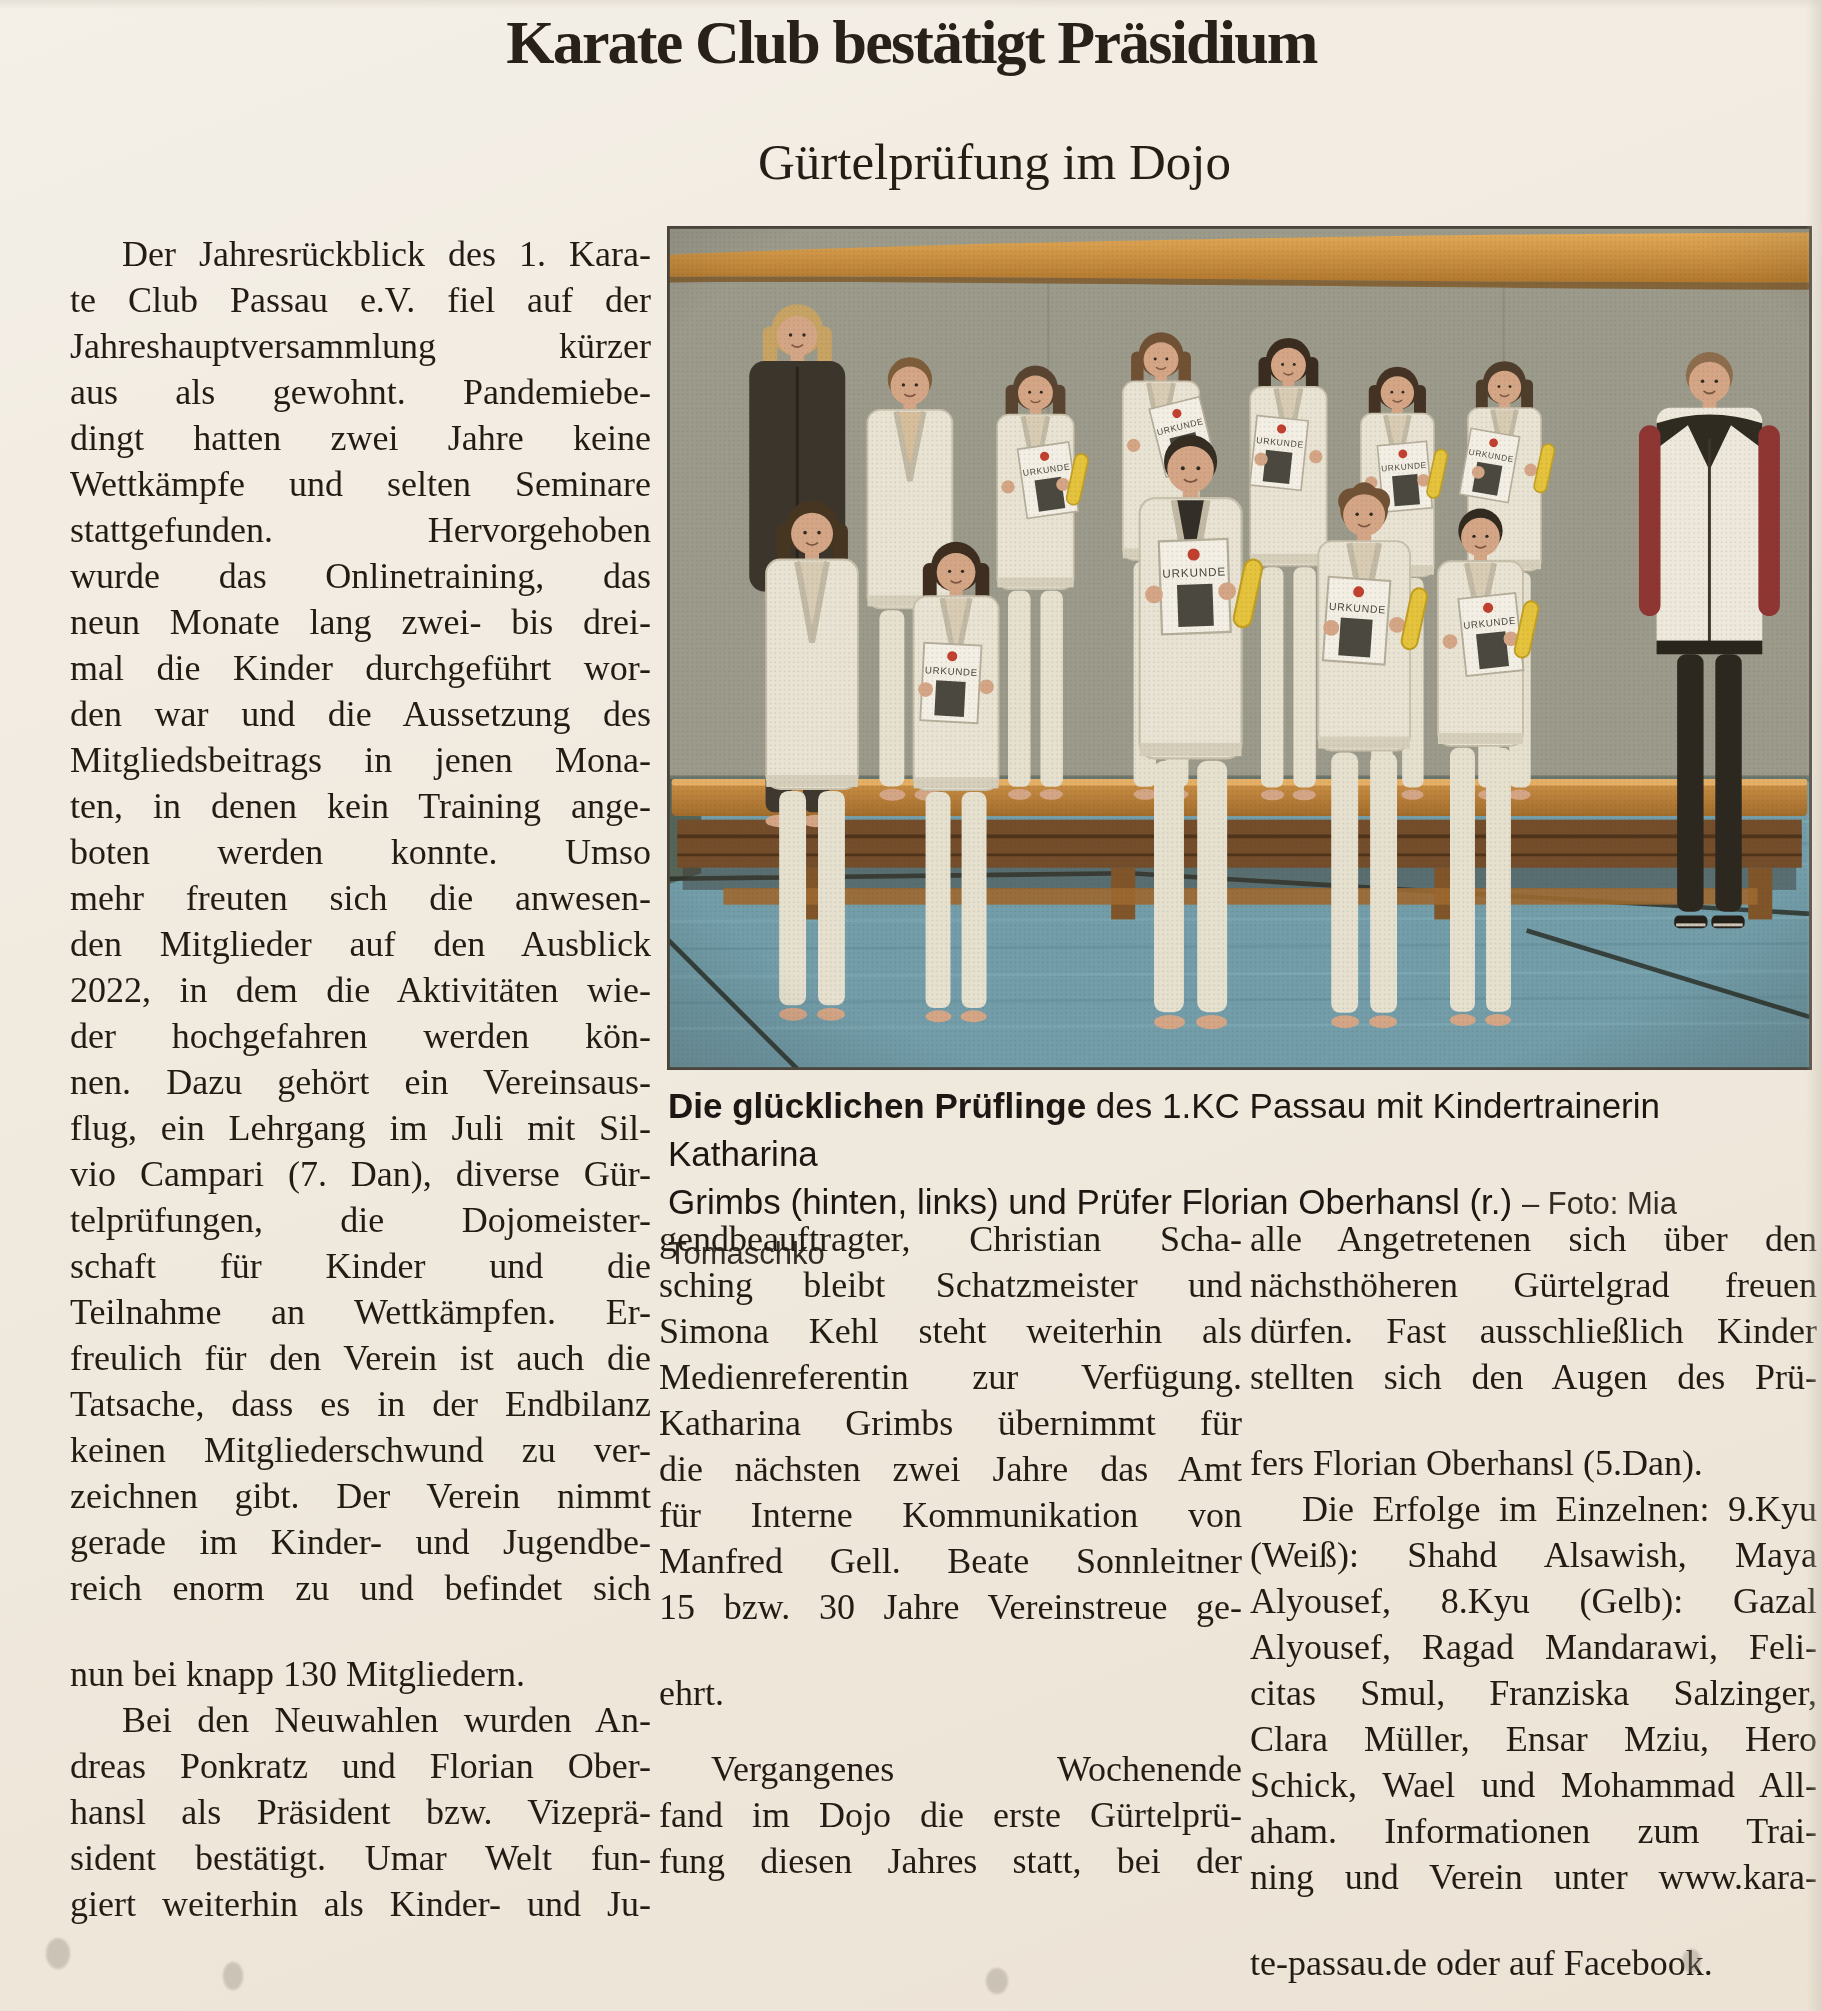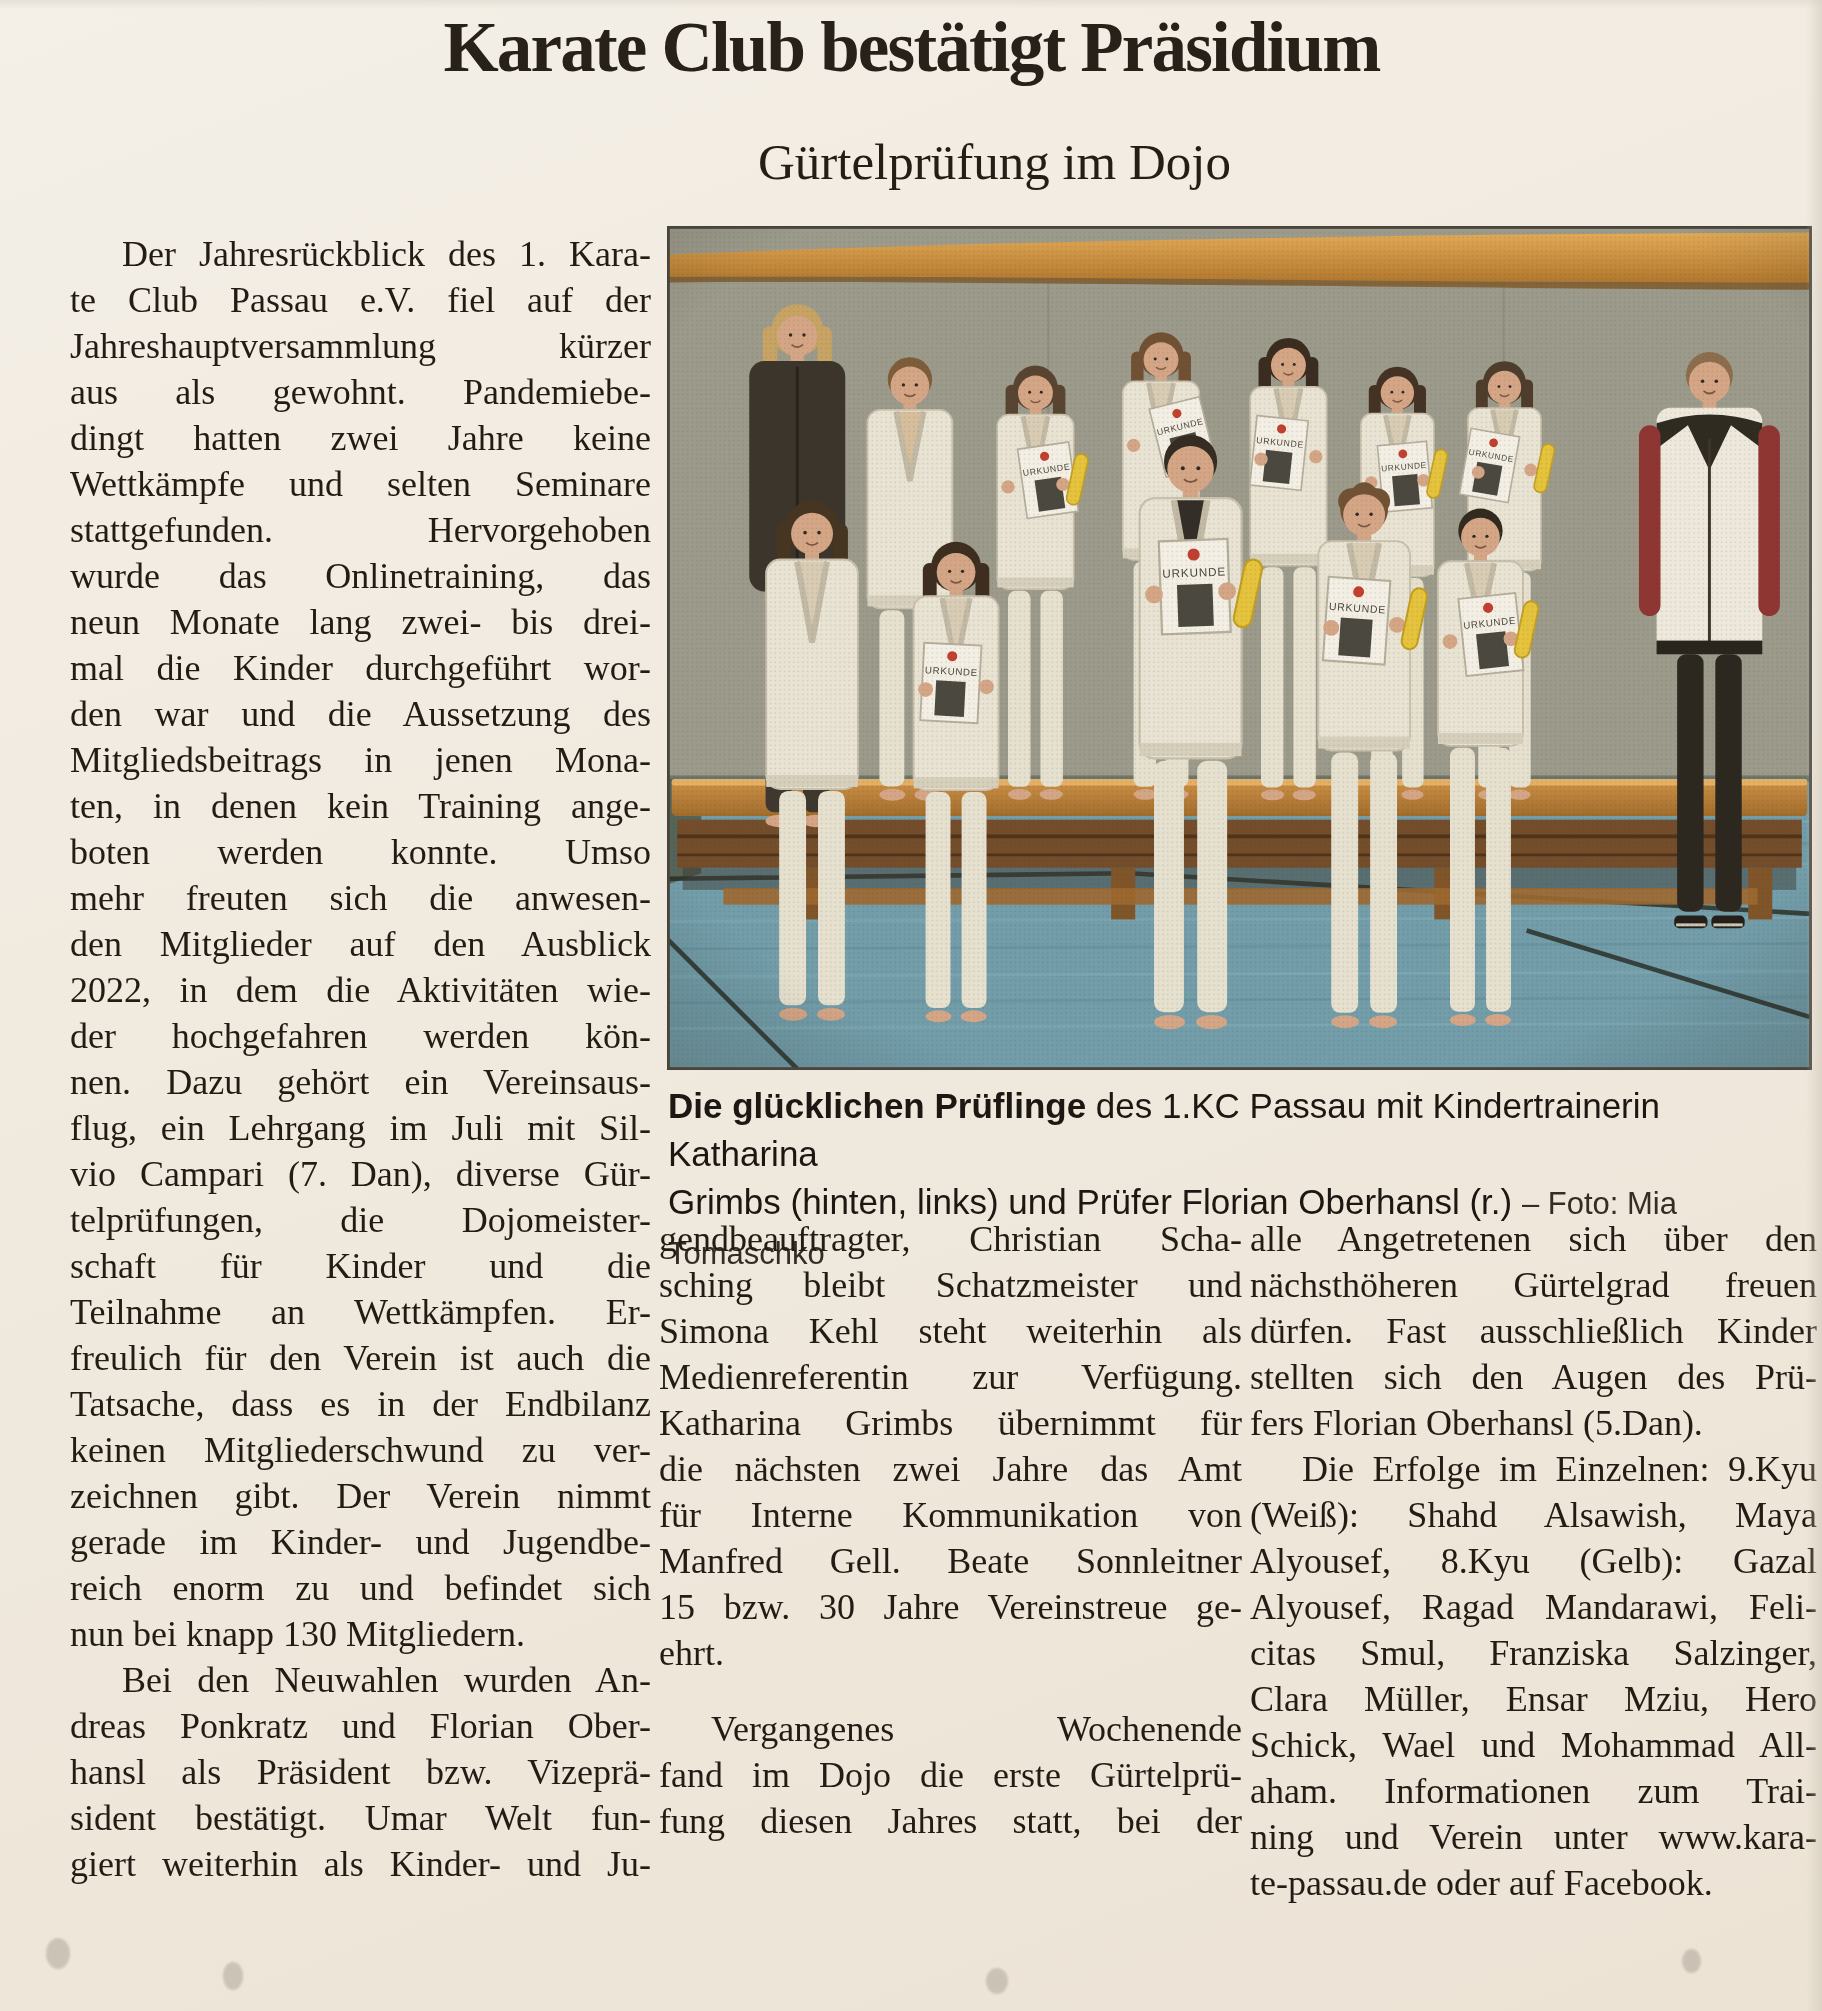--- a/index.html
+++ b/index.html
@@ -4,33 +4,33 @@
 <style>
   html,body{margin:0;padding:0;}
   body{
     width:1823px;height:2011px;position:relative;overflow:hidden;
     background:linear-gradient(160deg,#f4efe7 0%,#efe8dc 55%,#ece3d5 100%);
     font-family:"Liberation Serif",serif;color:#211b14;
   }
   .page{position:absolute;inset:0;}
   .headline{
     position:absolute;top:7.4px;left:0;width:100%;margin:0;
-    text-align:center;font-size:71px;font-weight:700;letter-spacing:-1.8px;
+    text-align:center;font-size:62px;font-weight:700;letter-spacing:-1.8px;
     color:#27211a;font-family:"Liberation Serif",serif;
   }
   .subtitle{
     position:absolute;top:133px;left:83px;width:100%;
     text-align:center;font-size:51px;font-weight:400;color:#241e17;
   }
   .col{position:absolute;font-size:36px;line-height:46px;color:#221c15;}
   .col-left{left:70px;top:231px;width:581px;}
   .col-mid{left:659px;top:1216px;width:583px;}
   .col-right{left:1250px;top:1216px;width:567px;}
   .jline{text-align:justify;text-align-last:justify;white-space:nowrap;}
-  .jline.end{text-align-last:left;}
+  .jline.end{text-align-last:left;margin-top:40px;}
   .jline.ind{text-indent:52px;}
   .jline.gap{margin-top:29.5px;}
   .photo{
     position:absolute;left:668px;top:227px;width:1143px;height:842px;margin:0;
     outline:1.8px solid #48423a;background:#9a9b8f;
   }
   .photo svg{display:block;width:1143px;height:842px;}
   .caption{
     position:absolute;left:668px;top:1082px;width:1144px;
     font-family:"Liberation Sans",sans-serif;font-size:35px;line-height:48px;color:#1c1712;

